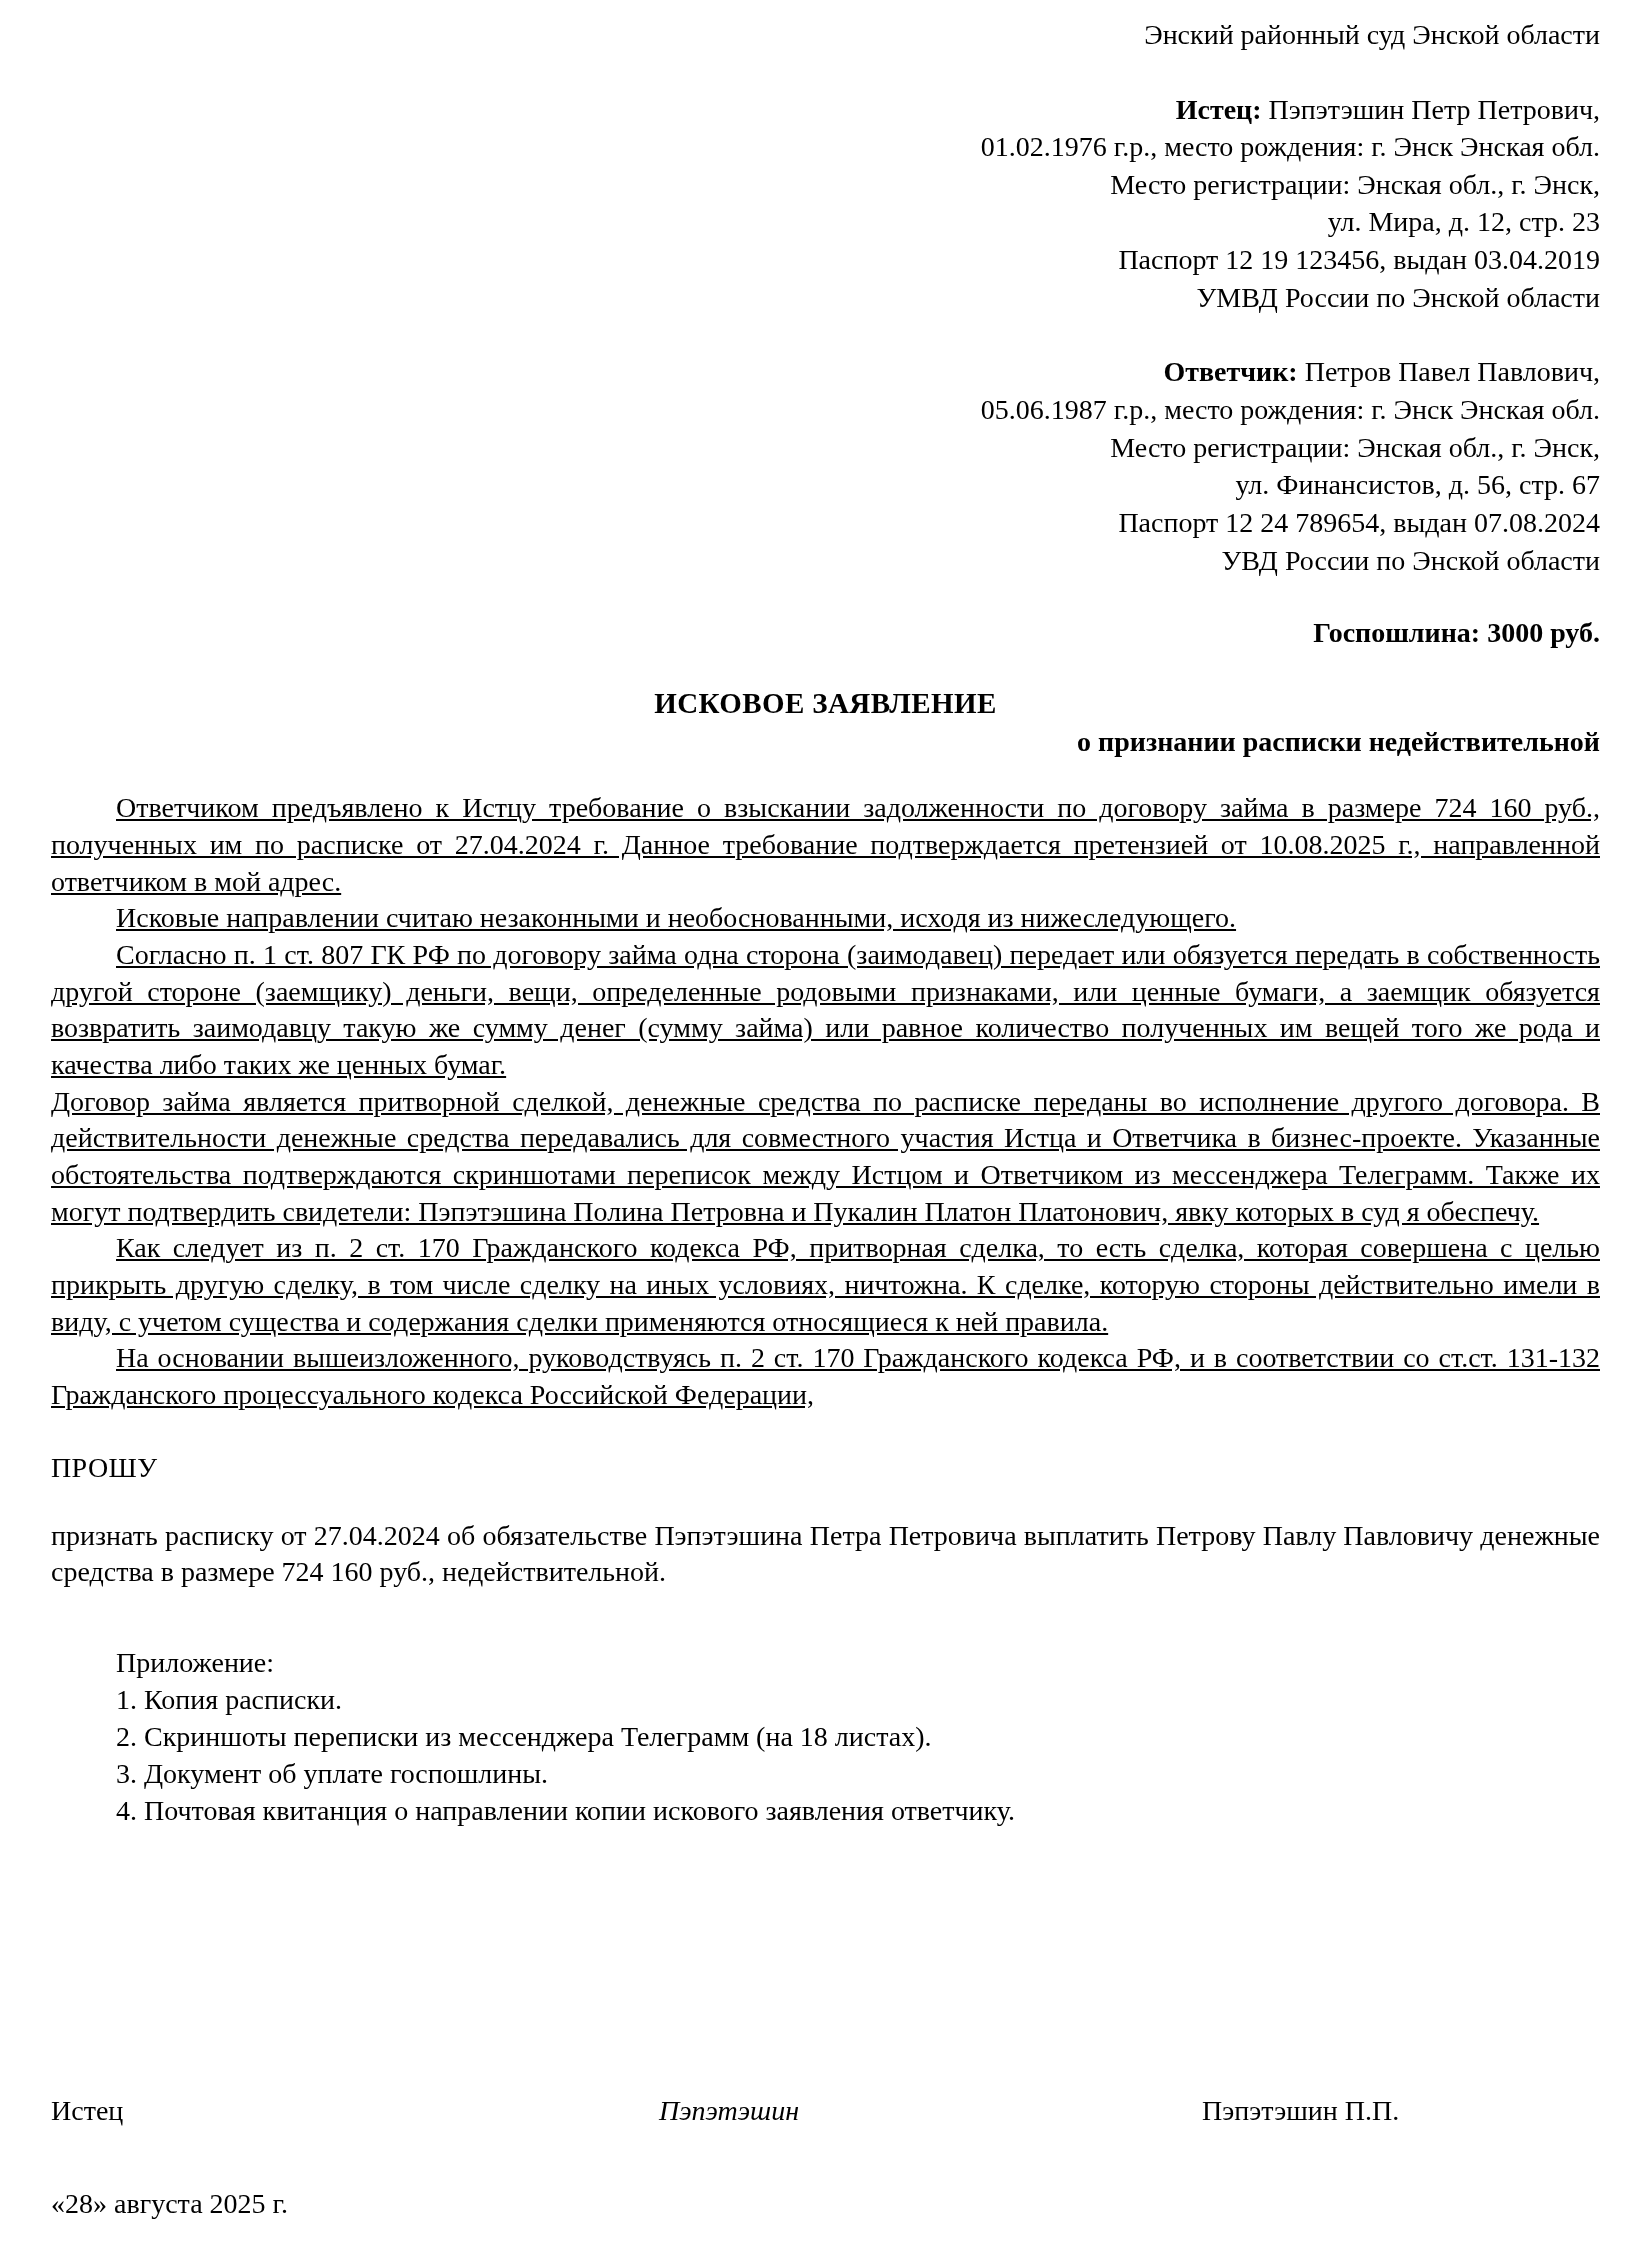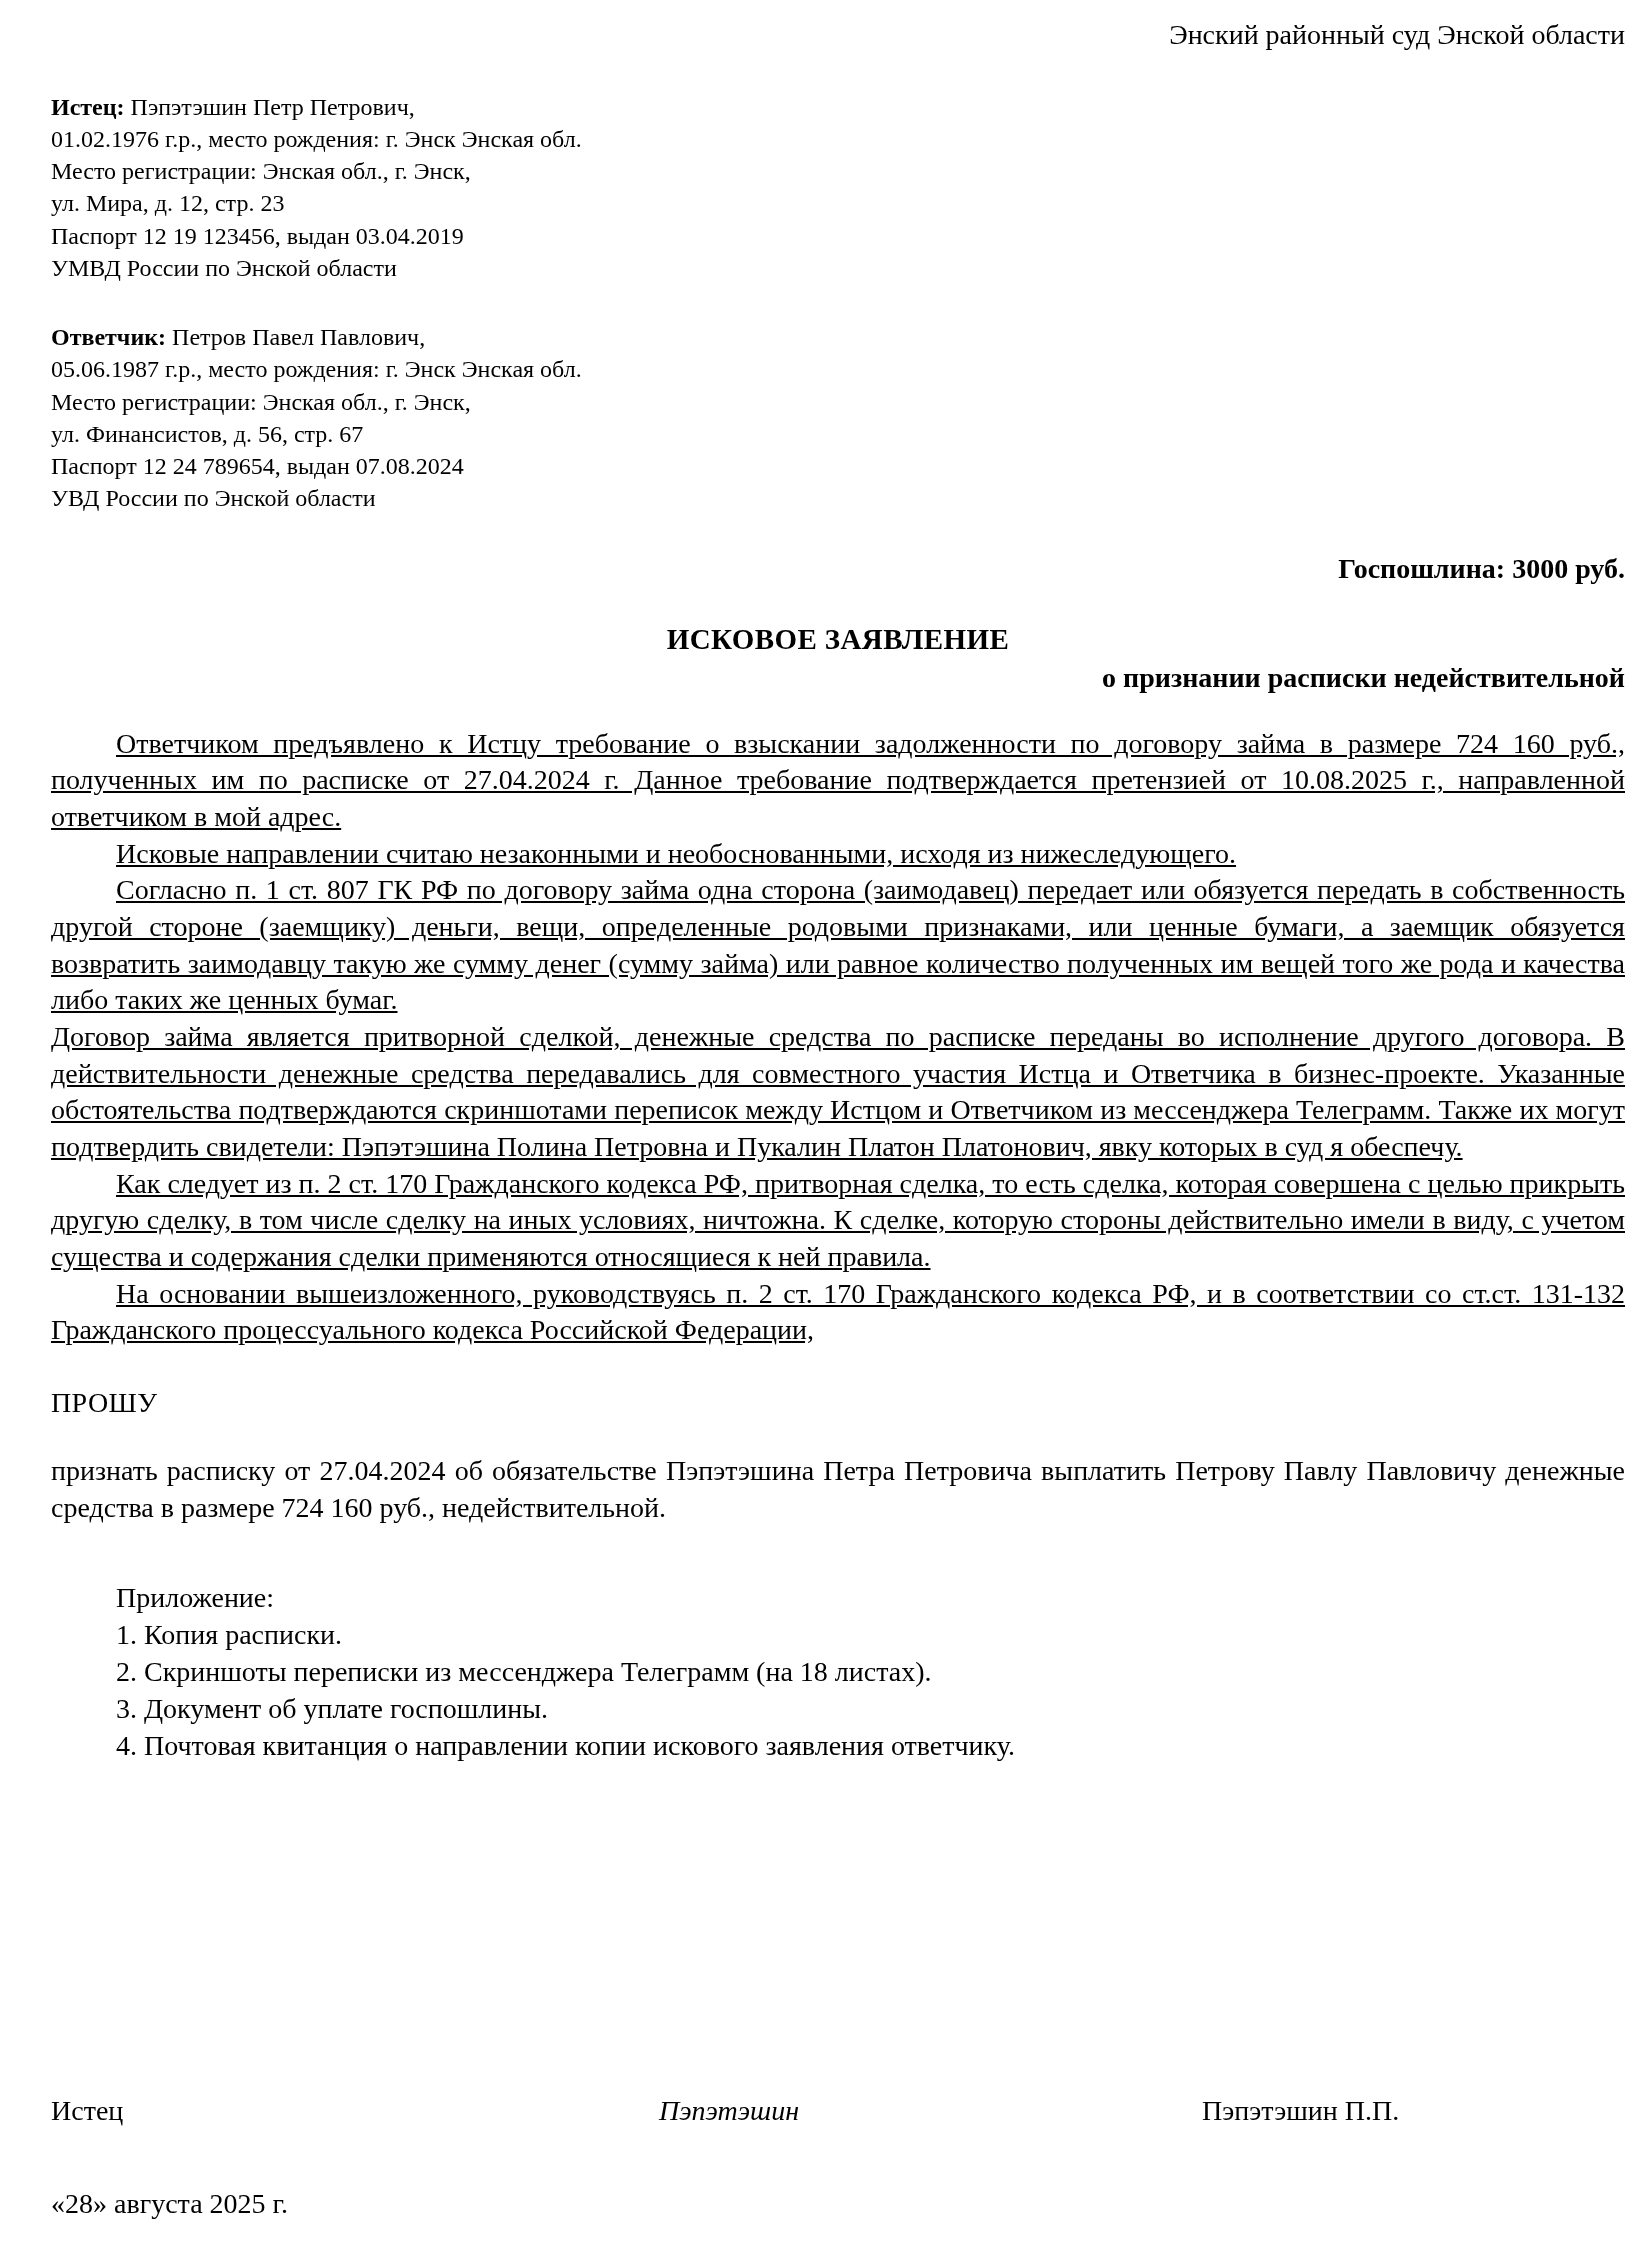--- a/index.html
+++ b/index.html
@@ -10,31 +10,32 @@
   }
   body {
     font-family: "Liberation Serif", "DejaVu Serif", serif;
     color: #000000;
   }
   .page {
     position: relative;
     width: 1651px;
     height: 2250px;
     box-sizing: border-box;
-    padding: 16px 26px 0 51px;
+    padding: 16px 51px 0 51px;
     background: #ffffff;
     overflow: hidden;
   }
   .court-line {
     text-align: right;
     font-size: 28px;
     line-height: 1.34;
   }
   .party-block {
-    font-size: 24px;
+    text-align: right;
+    font-size: 28px;
     line-height: 1.345;
     margin-top: 37px;
   }
   .party-block .lbl {
     font-weight: bold;
   }
   .party-line {
     display: block;
   }
   .fee-line {

